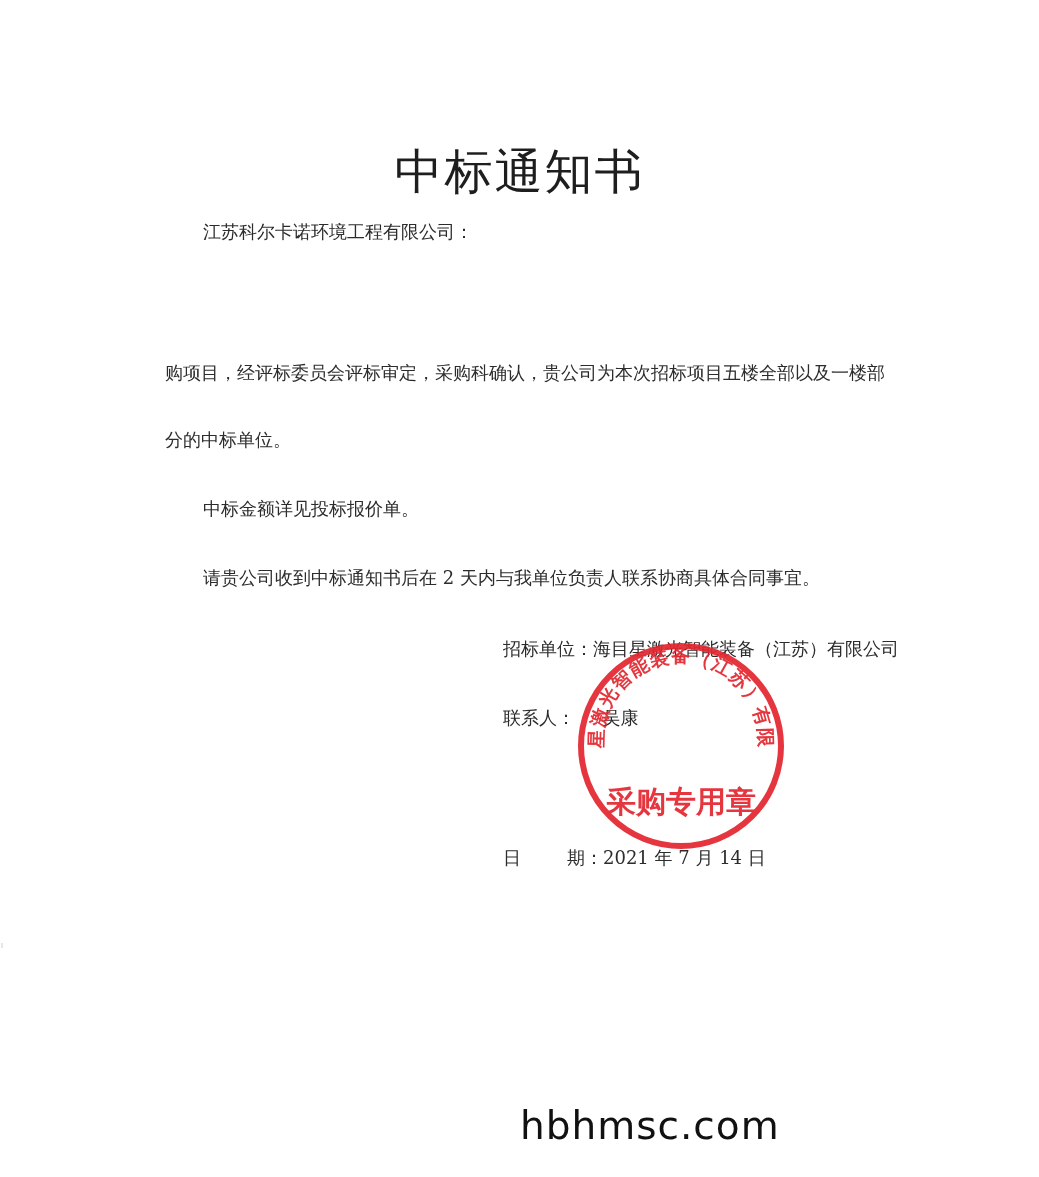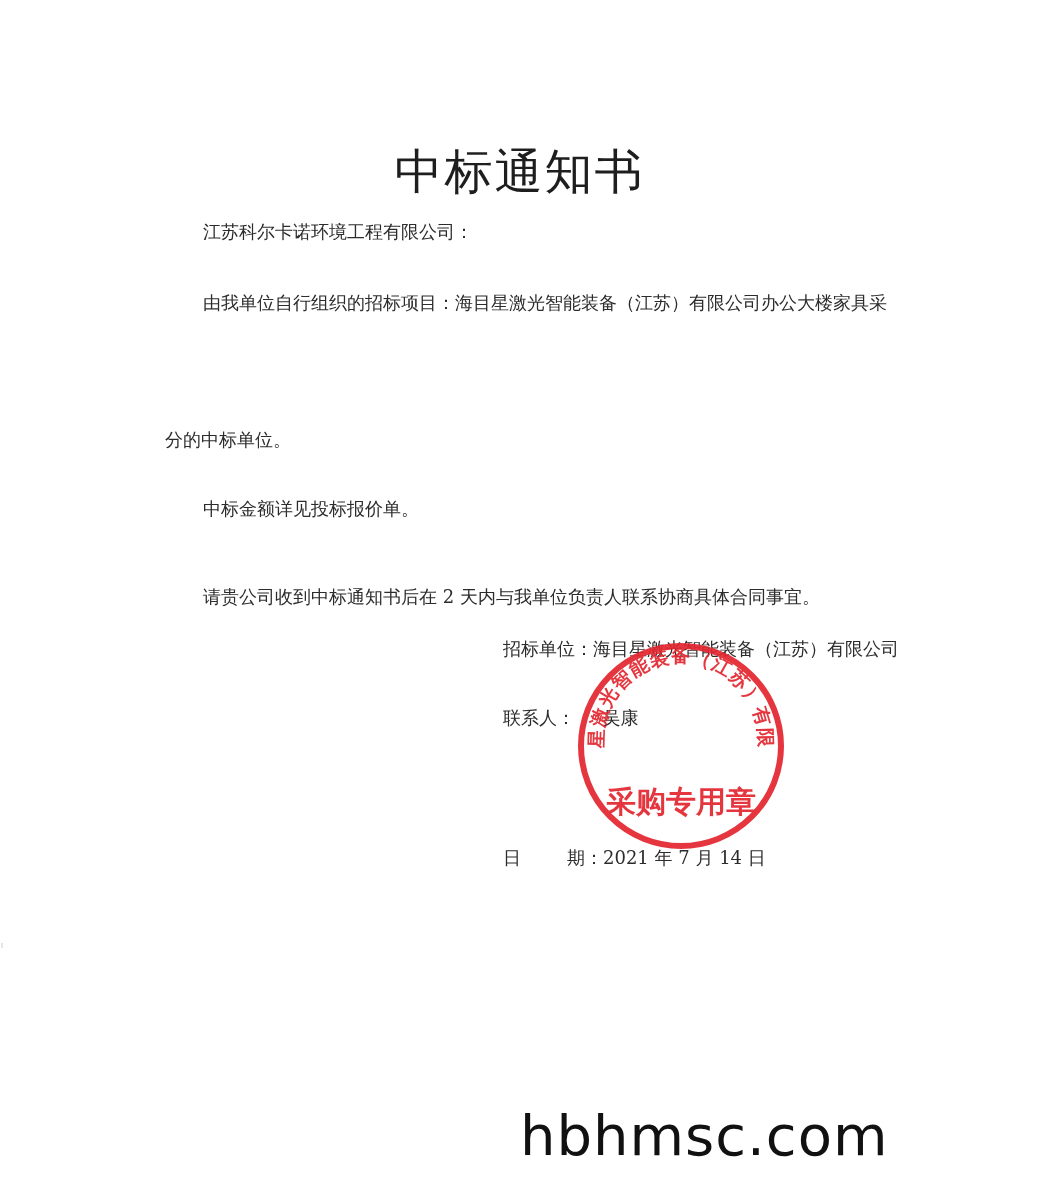--- a/index.html
+++ b/index.html
@@ -41,41 +41,41 @@
     }
     .ul {
       text-underline-offset: 4px;
       text-decoration-thickness: 1px;
     }
     .addressee { left: 203px; top: 220px; }
     .p1a { left: 203px; top: 291px; }
     .p1b { left: 165px; top: 361px; }
     .p1c { left: 165px; top: 428px; text-align: center; }
     .p2 { left: 203px; top: 497px; }
-    .p3 { left: 203px; top: 566px; margin-top: 19px; }
+    .p3 { left: 203px; top: 566px; }
     .sig-org { left: 503px; top: 637px; }
     .sig-contact { left: 503px; top: 706px; }
     .sig-phone { left: 503px; top: 777px; }
     .sig-date { left: 503px; top: 846px; }
     .date-gap { display: inline-block; width: 46px; }
     .seal {
       position: absolute;
       left: 575px;
       top: 640px;
       width: 212px;
       height: 212px;
       pointer-events: none;
       opacity: 0.92;
     }
     .watermark {
       position: absolute;
       left: 520px;
       top: 1103px;
       font-family: "DejaVu Sans", "Liberation Sans", sans-serif;
-      font-size: 56px;
+      font-size: 39px;
       color: #111111;
       letter-spacing: 1px;
     }
     .speck {
       position: absolute;
       left: 1px;
       top: 943px;
       width: 2px;
       height: 5px;
       background: #e6e6e6;
@@ -85,24 +85,24 @@
 <body>
 
 <div class="page">
 
   <div class="title">中标通知书</div>
 
   <div class="line addressee">
     <span class="ul">江苏科尔卡诺环境工程有限公司：</span>
   </div>
 
-  <div class="line p1a">
-    <span>由我单位自行组织的招标项目：</span><span class="ul">海目星激光智能装备（江苏）有限公司办公大楼家具采</span>
+
+  <div class="line p1b">
+    <span>购项目，经评标委员会评标审定，采购科确认，贵公司为本次招标项目</span><span class="ul">五楼全部以及一楼部</span>
   </div>
-
 
   <div class="line p1c">
     <span class="ul">分</span><span>的中标单位。</span>
   </div>
 
   <div class="line p2">中标金额详见投标报价单。</div>
 
   <div class="line p3">请贵公司收到中标通知书后在 2 天内与我单位负责人联系协商具体合同事宜。</div>
 
   <div class="line sig-org">

